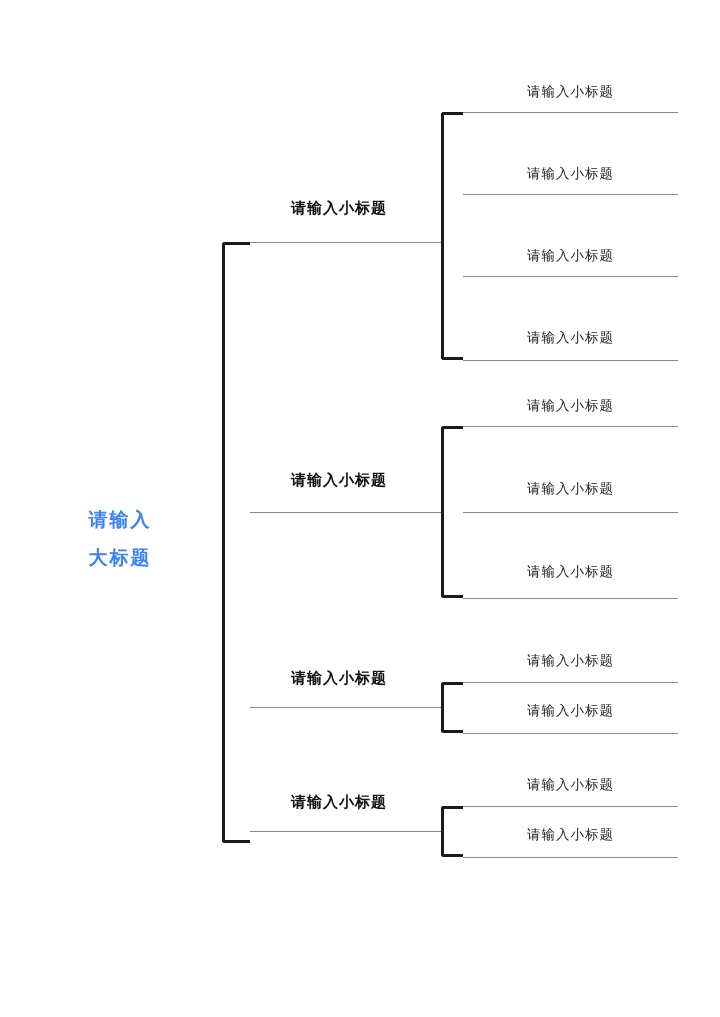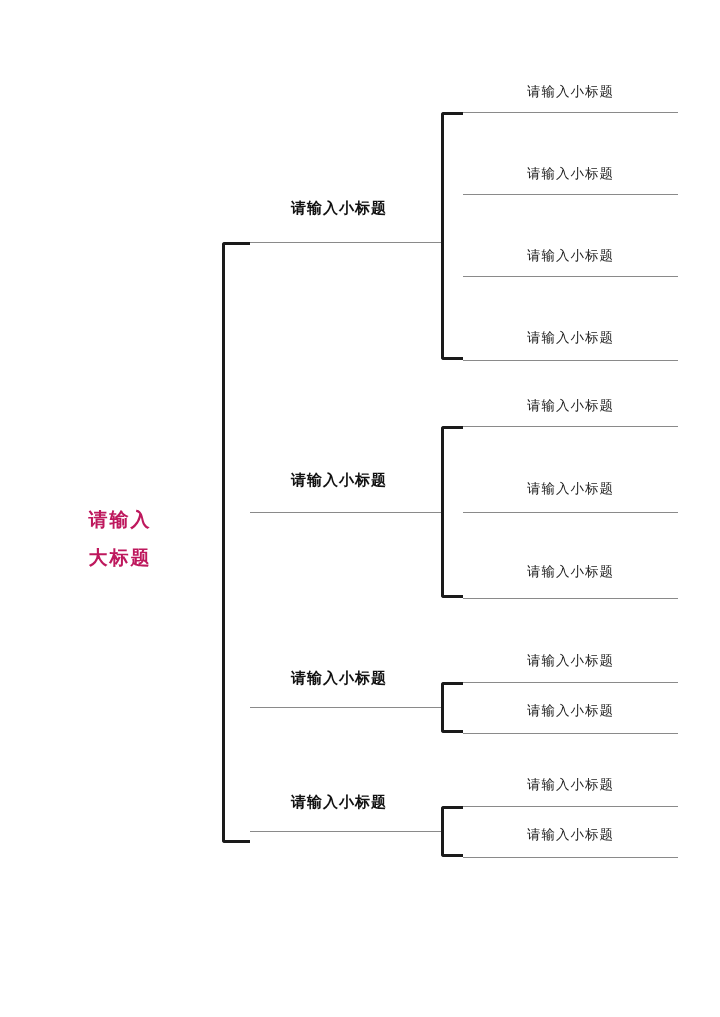--- a/index.html
+++ b/index.html
@@ -23,21 +23,21 @@
   .root-title {
     position: absolute;
     left: 40px;
     top: 500px;
     width: 160px;
     text-align: center;
     font-size: 19px;
     font-weight: bold;
     line-height: 38px;
     letter-spacing: 2px;
-    color: #be185d;
+    color: #3b82f6;
     white-space: pre-line;
   }
 
   
   .l2-label {
     position: absolute;
     width: 178px;
     text-align: center;
     font-size: 15px;
     font-weight: bold;

